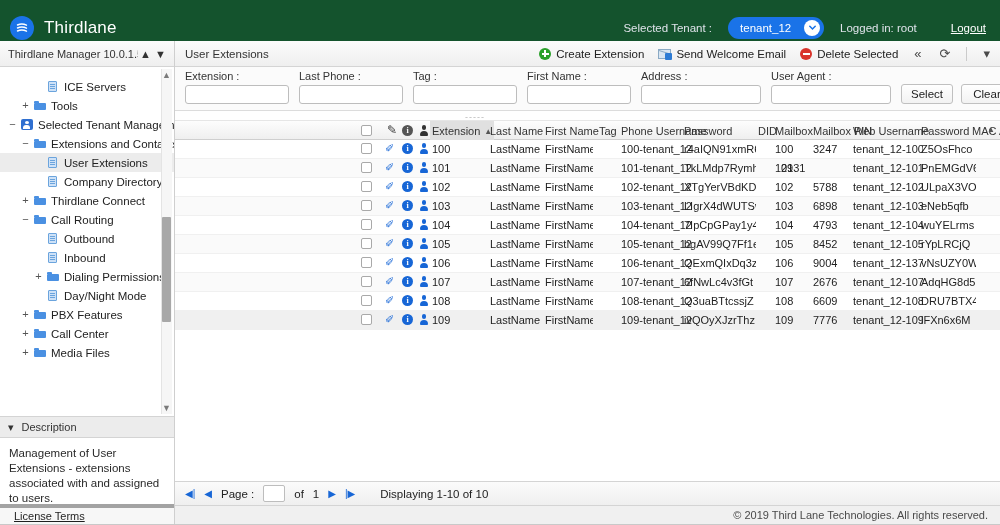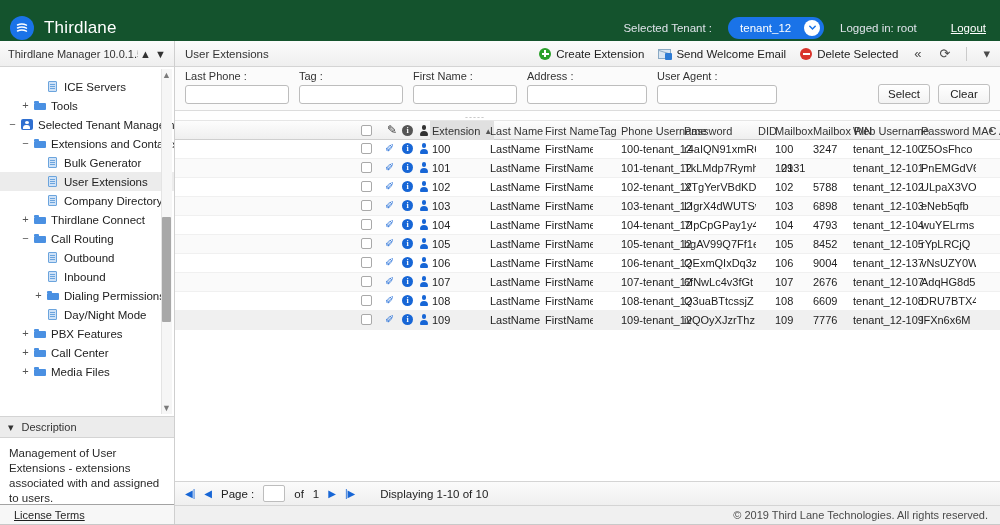--- a/index.html
+++ b/index.html
@@ -112,21 +112,21 @@
     height: 22px; flex: 0 0 22px; display: flex; align-items: center; gap: 8px;
     padding: 0 8px; font-size: 11px; color: #333; background: #ececec;
     border-top: 1px solid #d4d4d4; border-bottom: 1px solid #d4d4d4; cursor: pointer;
   }
   .sb-desc-body {
     flex: 0 0 auto; padding: 8px 9px; font-size: 11.5px; color: #2a2a2a; line-height: 15px;
     background: #fff; height: 66px;
   }
   .sb-foot {
     flex: 0 0 20px; height: 20px; display: flex; align-items: center; padding-left: 14px;
-    border-top: 1px solid #a3a3a3; background: #f7f7f7;
+    border-top: 4px solid #a3a3a3; background: #f7f7f7;
   }
   .sb-foot a { font-size: 11px; color: #1f1f1f; text-decoration: underline; cursor: pointer; }
 
   
   .main { flex: 1; display: flex; flex-direction: column; min-width: 0; background: #fff; }
   .main-head {
     height: 26px; flex: 0 0 26px; display: flex; align-items: center; padding: 0 4px 0 10px;
     background: linear-gradient(#fbfbfb,#efefef); border-bottom: 1px solid #d4d4d4;
   }
   .main-title { font-size: 11.5px; color: #333; }
@@ -306,27 +306,20 @@
               </span>
               <span class="lbl">Selected Tenant Management</span>
             </div>
             <div class="node" style="padding-left: 19px;">
               <span class="exp">−</span>
               <span class="ic">
                 <span class="ic-folder"></span>
               </span>
               <span class="lbl">Extensions and Contacts</span>
             </div>
-            <div class="node" style="padding-left: 32px;">
-              <span class="exp"></span>
-              <span class="ic">
-                <span class="ic-doc"></span>
-              </span>
-              <span class="lbl">Bulk Generator</span>
-            </div>
             <div class="node sel" style="padding-left: 32px;">
               <span class="exp"></span>
               <span class="ic">
                 <span class="ic-doc"></span>
               </span>
               <span class="lbl">User Extensions</span>
             </div>
             <div class="node" style="padding-left: 32px;">
               <span class="exp"></span>
               <span class="ic">
@@ -427,20 +420,24 @@
           </div>
           <span class="mh-ic">«</span>
           <span class="mh-ic">⟳</span>
           <span class="mh-sep"></span>
           <span class="mh-ic">▾</span>
         </div>
       </div>
 
       <div class="searchbar">
         <div class="sfield">
+          <label>Extension :</label>
+          <input type="text" value="" style="">
+        </div>
+        <div class="sfield">
           <label>Last Phone :</label>
           <input type="text" value="" style="">
         </div>
         <div class="sfield">
           <label>Tag :</label>
           <input type="text" value="" style="">
         </div>
         <div class="sfield">
           <label>First Name :</label>
           <input type="text" value="" style="">

